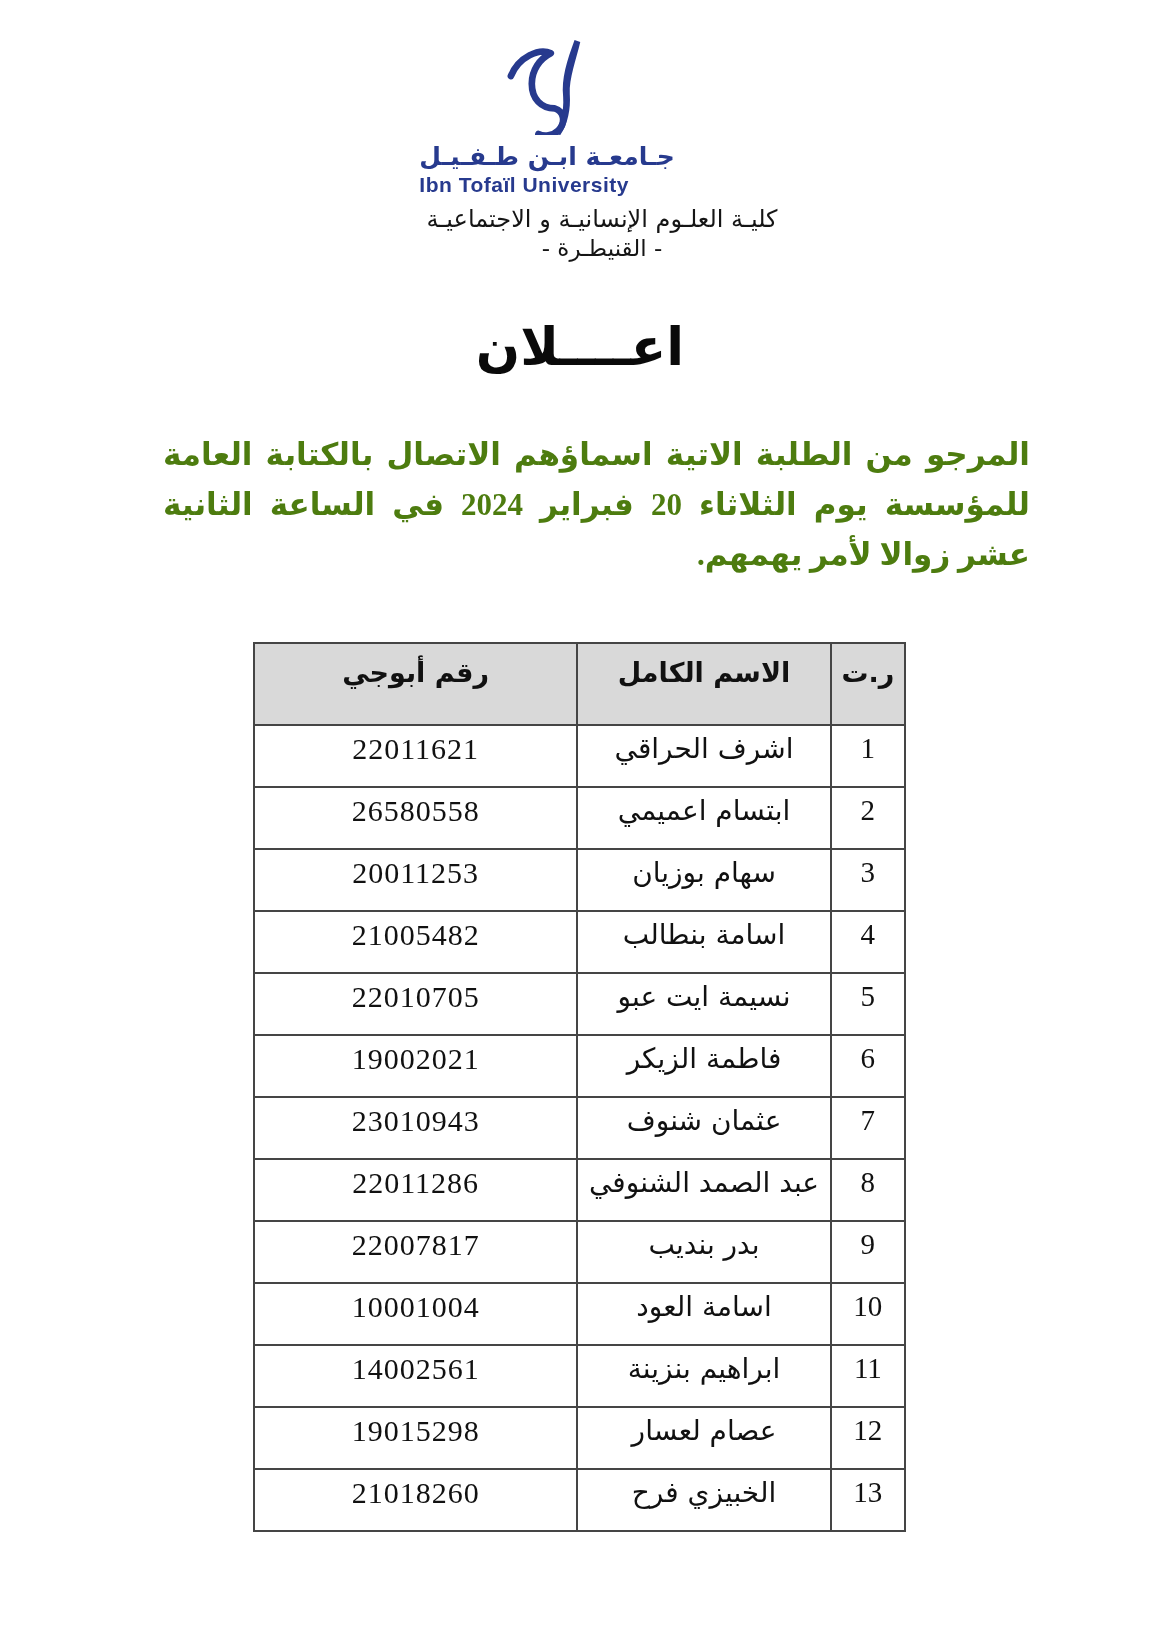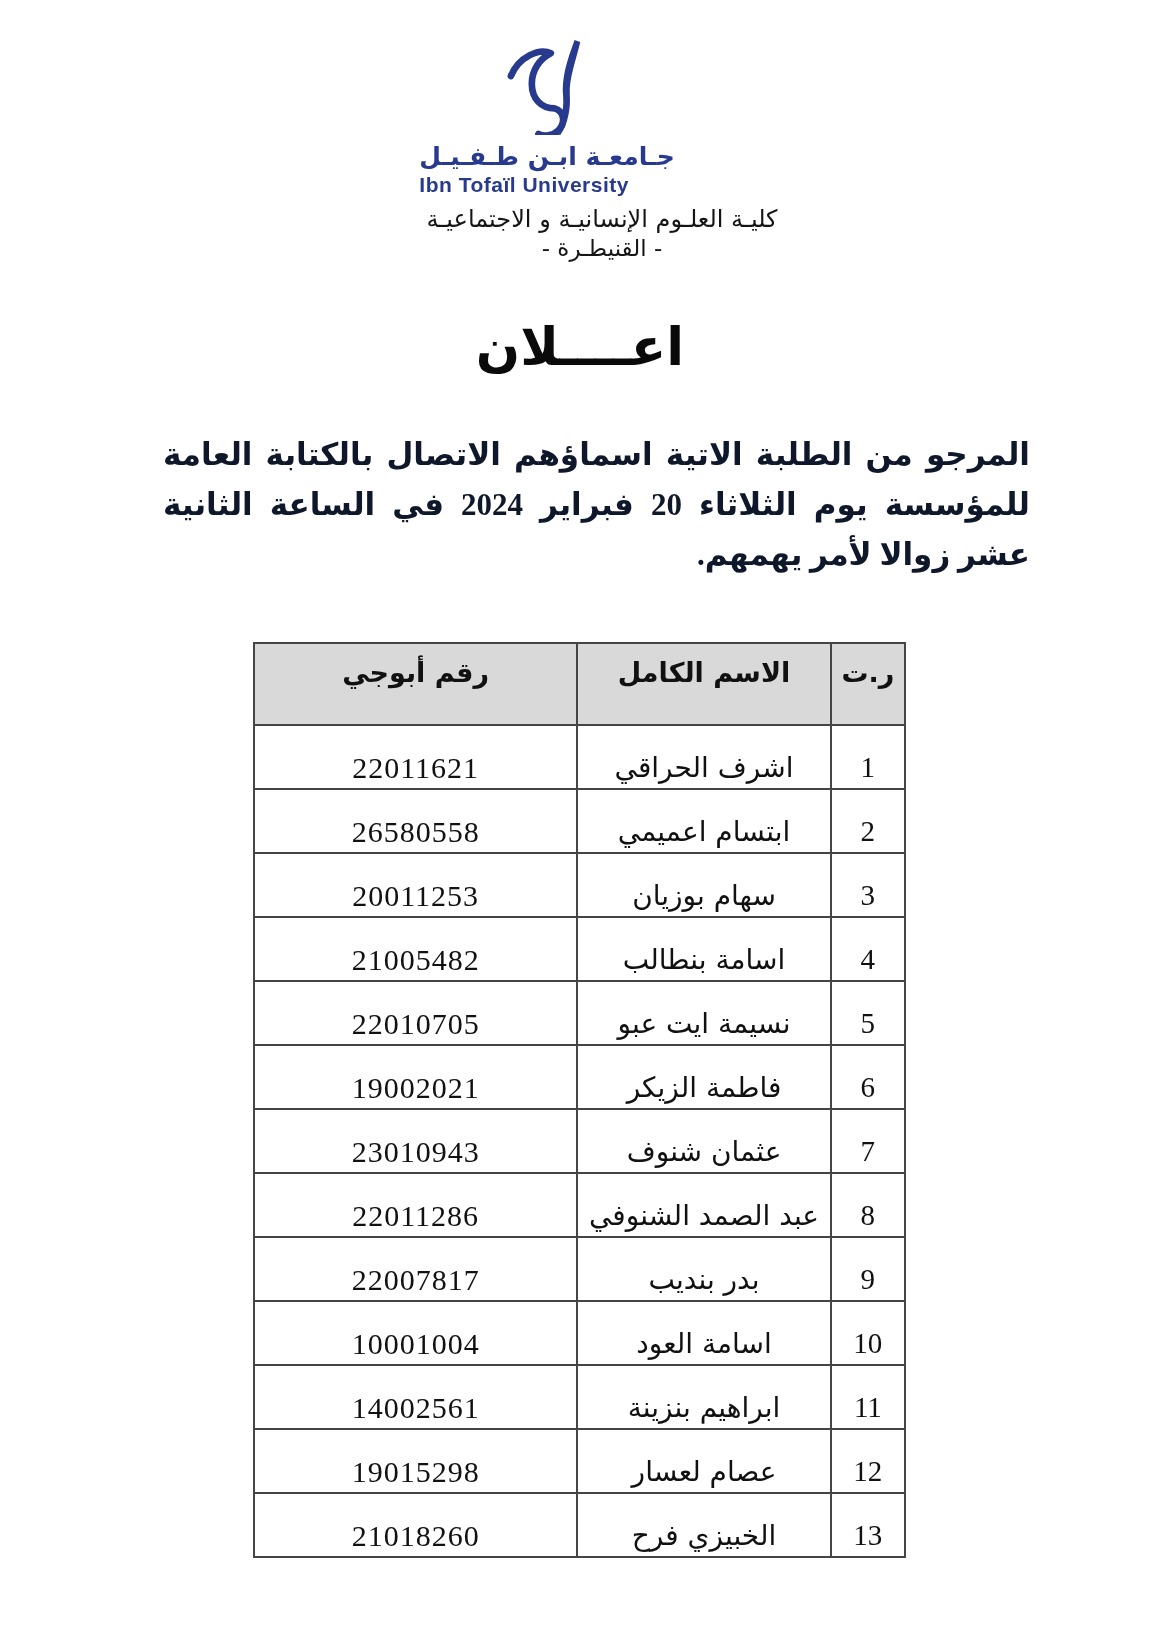--- a/index.html
+++ b/index.html
@@ -39,21 +39,21 @@
 
   
   .title{
     margin-top:56px;text-align:center;direction:rtl;
     font-size:52px;line-height:62px;font-weight:bold;color:#0a0a0a;
     font-family:"DejaVu Sans",sans-serif;
   }
   .body-text{
     margin:52px 130px 0 163px;
     direction:rtl;text-align:justify;
-    font-weight:bold;font-size:31px;line-height:50px;color:#0f172a;
+    font-weight:bold;font-size:31px;line-height:50px;color:#4d7c0f;
     font-family:"Liberation Serif","DejaVu Sans",sans-serif;
   }
 
   
   table.students{
     border-collapse:collapse;table-layout:fixed;
     margin:62px 0 0 253px;width:653px;
     direction:rtl;
   }
   table.students th,
@@ -61,21 +61,21 @@
     border:2px solid var(--border-col);
     text-align:center;vertical-align:top;
   }
   table.students th{
     background:var(--table-header-bg);
     height:82px;padding-top:12px;
     font-size:27px;font-weight:bold;line-height:34px;
     font-family:"DejaVu Sans",sans-serif;
     text-align:center;
   }
-  table.students td{height:62px;padding-top:22px;}
+  table.students td{height:62px;padding-top:3px;}
   .col-serial{width:68px;}
   .col-name{width:232px;margin-left:43px;}
   .col-apogee{width:296px;}
   .cell-serial{
     font-family:"Liberation Serif",serif;
     font-size:29px;line-height:38px;
   }
   .cell-name{
     font-family:"DejaVu Sans",sans-serif;
     font-size:28px;line-height:40px;

